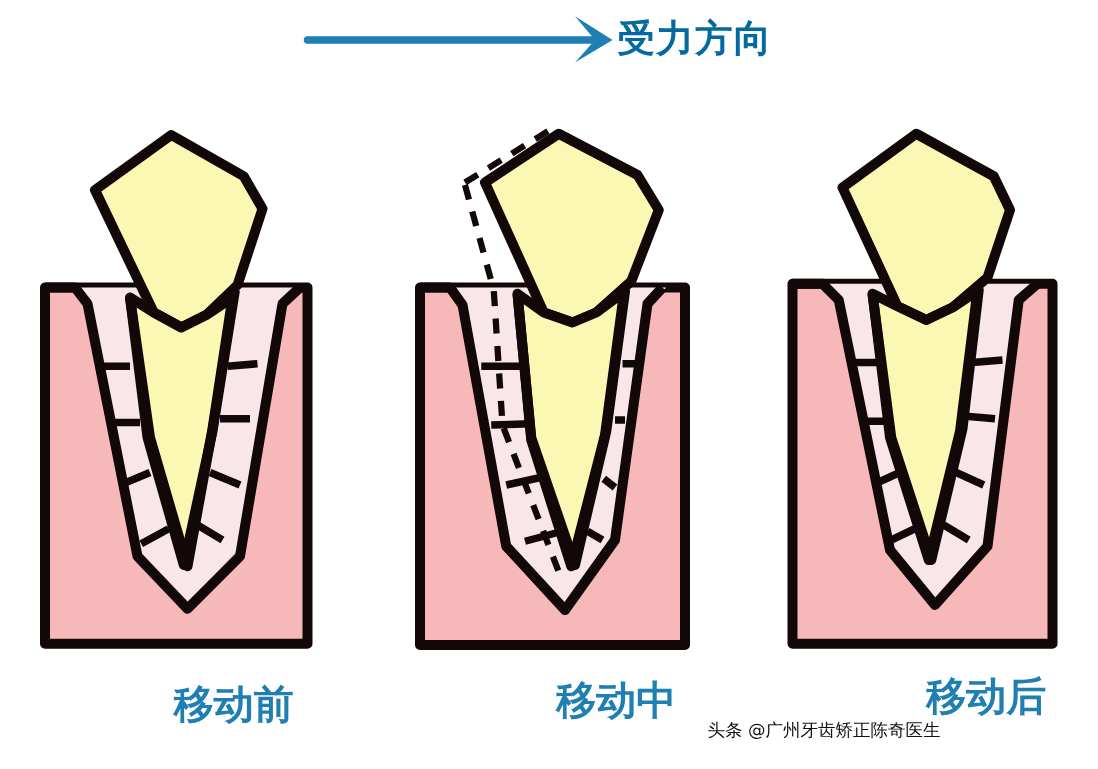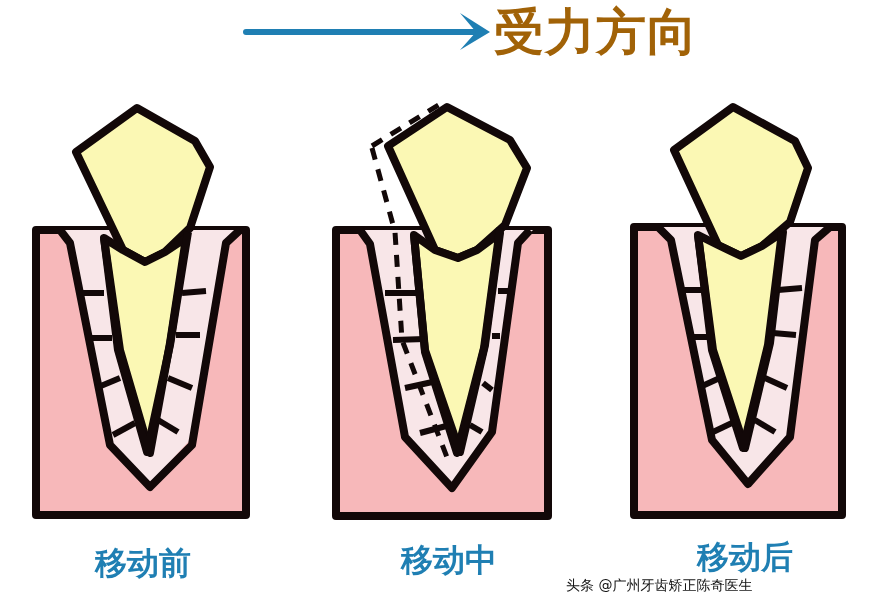--- a/index.html
+++ b/index.html
@@ -1,22 +1,22 @@
 <!DOCTYPE html>
 <html><head>
   <meta charset="utf-8">
   <style>
     html, body { margin: 0; padding: 0; background: #ffffff; }
     body { width: 878px; height: 615px; position: relative; overflow: hidden;
       font-family: "DejaVu Sans", "Liberation Sans", sans-serif; }
     .canvas { position: absolute; left: 0; top: 0; }
-    .title { position: absolute; left: 494px; top: 8px; font-size: 50px; font-weight: bold;
-      color: #a16207; letter-spacing: 1px; line-height: 48px; white-space: nowrap; }
+    .title { position: absolute; left: 494px; top: 8px; font-size: 30px; font-weight: bold;
+      color: #0369a1; letter-spacing: 1px; line-height: 48px; white-space: nowrap; }
     .label { position: absolute; font-size: 32px; font-weight: bold; color: #1f7fb3;
-      line-height: 40px; white-space: nowrap; }
+      line-height: 40px; white-space: nowrap; margin-left: 44px; }
     .label-before { left: 95px; top: 543px; }
     .label-during { left: 401px; top: 540px; }
     .label-after  { left: 697px; top: 537px; }
     .watermark { position: absolute; left: 566px; top: 572px; font-size: 14px; color: #111;
       white-space: nowrap; line-height: 26px; text-shadow: 0 0 2px #fff, 0 0 2px #fff; }
   </style>
 </head>
 <body>
 
 <svg class="canvas" width="878" height="615" viewBox="0 0 878 615">

